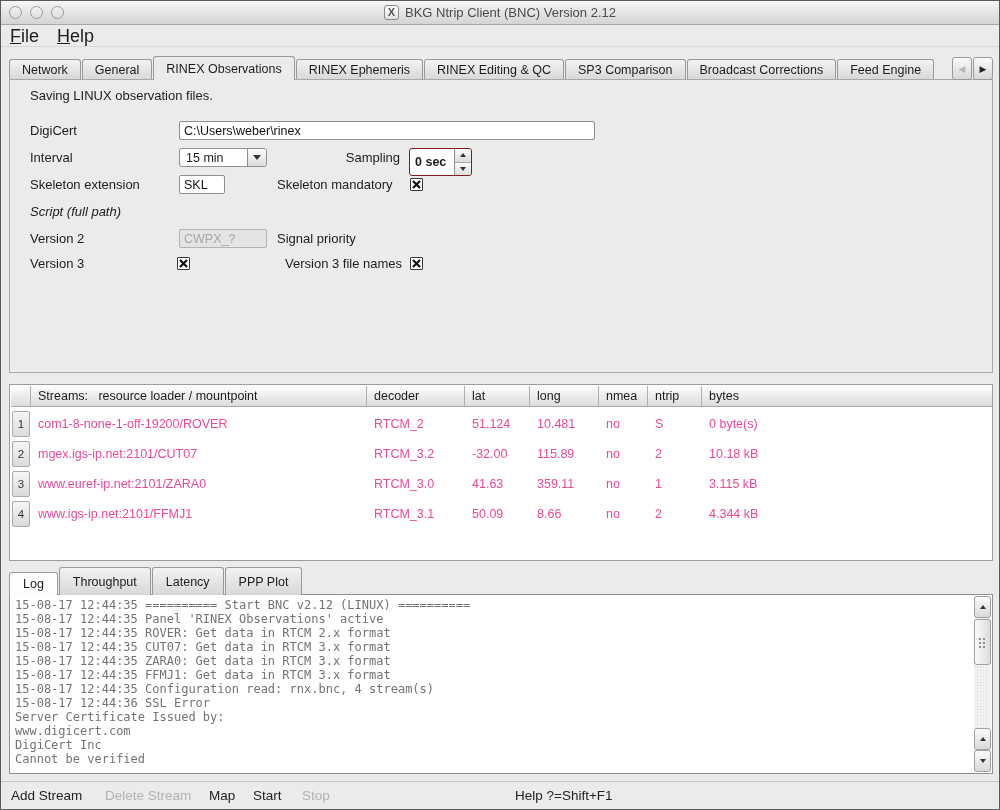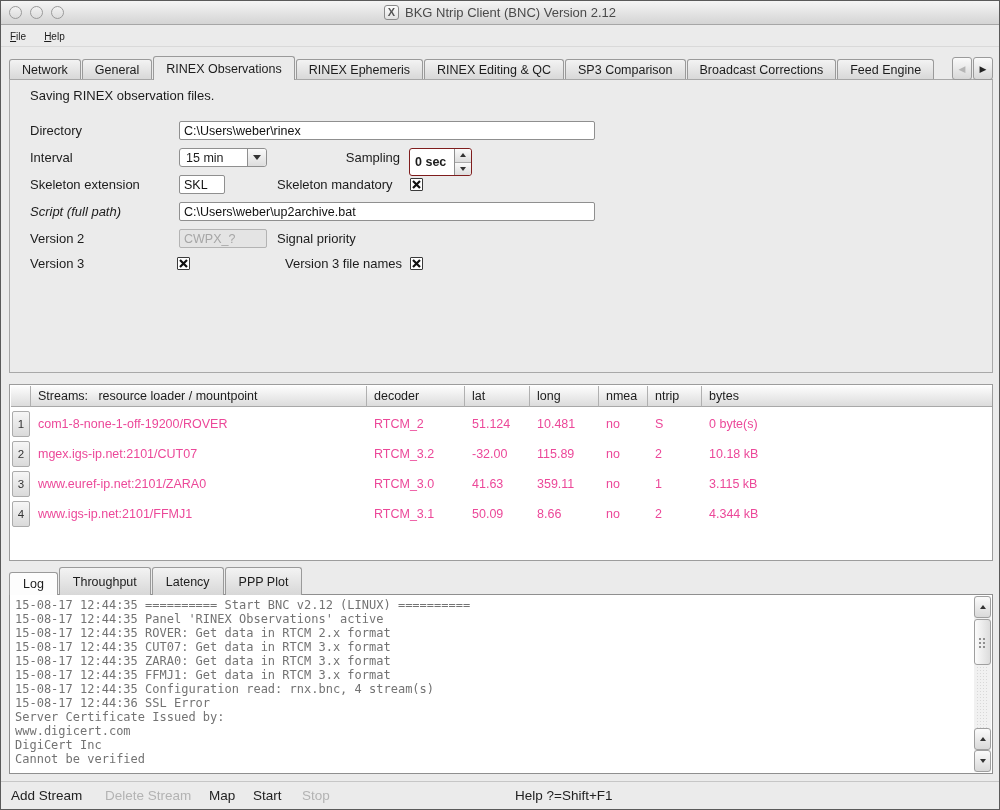--- a/index.html
+++ b/index.html
@@ -16,21 +16,21 @@
     background:linear-gradient(#f2f2f2,#dcdcdc); }
   .titlewrap { display:flex; align-items:center; gap:6px; }
   .appicon { width:15px; height:15px; border:1px solid #8a8a8a; border-radius:3px;
     background:linear-gradient(#fdfdfd,#e2e2e2); color:#555; font-size:11px; font-weight:bold;
     display:flex; align-items:center; justify-content:center; line-height:1; }
   .titletext { color:#4a4a4a; font-size:13px; }
 
   
   .menubar { position:absolute; left:0; top:25px; width:100%; height:21px; background:#ebebeb;
     border-bottom:1px solid #d9d9d9; display:flex; align-items:center; }
-  .menuitem { padding:0 9px; font-size:10px;text-align:center; }
+  .menuitem { padding:0 9px; font-size:18px;text-align:center; }
   .menuitem u { text-decoration:underline; }
 
   
   .tabbar { position:absolute; left:8px; top:55px; height:24px; display:flex; align-items:flex-end; }
   .tab { height:21px; padding:0 12px; display:flex; align-items:center; font-size:12.5px;
     background:linear-gradient(#f3f3f3,#d7d7d7); border:1px solid #9a9a9a; border-bottom:none;
     border-radius:3px 3px 0 0; margin-right:1px; color:#1c1c1c; position:relative; z-index:1; }
   .tab.active { height:24px; background:#ebebeb; z-index:3; }
   .tabscroll { position:absolute; top:56px; right:6px; display:flex; gap:1px; z-index:4; }
   .tsbtn { width:20px; height:23px; border:1px solid #9a9a9a; border-radius:3px;
@@ -141,23 +141,23 @@
     <div class="tab">SP3 Comparison</div>
     <div class="tab">Broadcast Corrections</div>
     <div class="tab">Feed Engine</div>
   </div>
   <div class="tabscroll">
     <div class="tsbtn disabled">◀</div>
     <div class="tsbtn">▶</div>
   </div>
 
   <div class="panel">
-    <div class="desc">Saving RINEX observation files.</div>
-
-    <div class="lbl" style="left:20px; top:43px;">Directory</div>
+    <div class="desc">Saving LINUX observation files.</div>
+
+    <div class="lbl" style="left:20px; top:43px;">DigiCert</div>
     <input class="inp" style="left: 169px; top: 41px; width: 416px;" value="C:\Users\weber\rinex">
 
     <div class="lbl" style="left:20px; top:70px;">Interval</div>
     <div class="combo" style="left:169px; top:68px; width:88px;">
       <div class="ctext">15 min</div>
       <div class="cbtn">
           <div class="tri-down"></div>
         </div>
     </div>
     <div class="lbl" style="left:290px; top:70px; width:100px; text-align:right;">Sampling</div>
@@ -176,21 +176,20 @@
     <div class="lbl" style="left:20px; top:97px;">Skeleton extension</div>
     <input class="inp" style="left: 169px; top: 95px; width: 46px;" value="SKL">
     <div class="lbl" style="left:267px; top:97px;">Skeleton mandatory</div>
     <div class="chk" style="left:400px; top:98px;">
       <svg width="9" height="9" viewBox="0 0 9 9">
           <path d="M1 1 L8 8 M8 1 L1 8" stroke="#111" stroke-width="2.2"></path>
         </svg>
     </div>
 
     <div class="lbl" style="left:20px; top:124px;font-style:italic;">Script (full path)</div>
-    <input class="inp" style="left: 169px; top: 122px; width: 416px;" value="C:\Users\weber\up2archive.bat">
 
     <div class="lbl" style="left:20px; top:151px;">Version 2</div>
     <input class="inp disabled" disabled="" style="left: 169px; top: 149px; width: 88px;" value="CWPX_?">
     <div class="lbl" style="left:267px; top:151px;">Signal priority</div>
 
     <div class="lbl" style="left:20px; top:176px;">Version 3</div>
     <div class="chk" style="left:167px; top:177px;">
       <svg width="9" height="9" viewBox="0 0 9 9">
           <path d="M1 1 L8 8 M8 1 L1 8" stroke="#111" stroke-width="2.2"></path>
         </svg>

